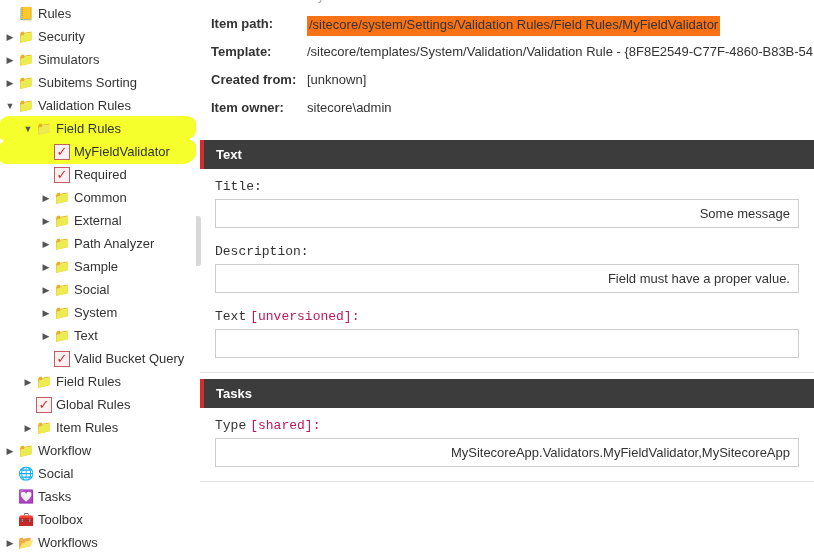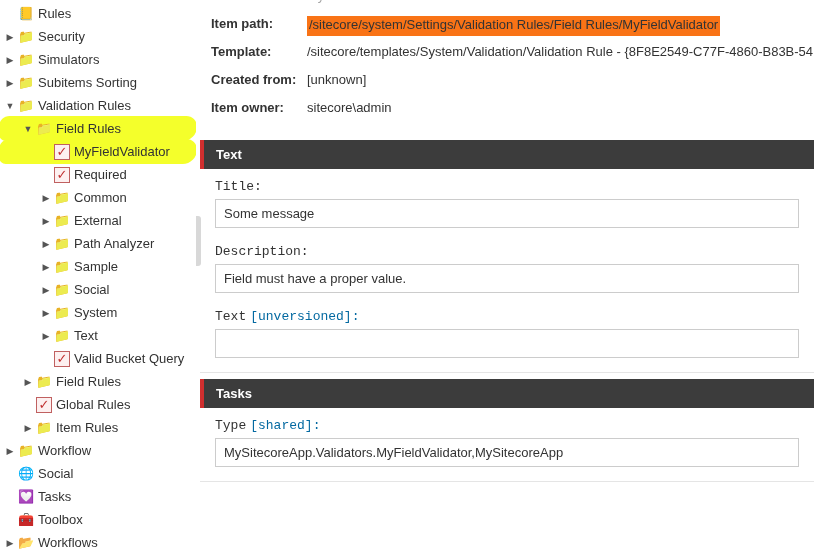--- a/index.html
+++ b/index.html
@@ -111,28 +111,29 @@
     margin-left:4px;
     background:#fff;
   }
   .field-label {
     color:#333;
     margin-bottom:5px;
     display:flex;
     gap:4px;
     font-family:Liberation Mono, monospace;
   }
-  .muted { color:#0369a1; }
+  .muted { color:#be185d; }
   .field-input {
     width:100%;
     border:1px solid #ccc;
     padding:6px 8px;
     font-size:13px;
     color:#333;
     background:#fff;
+    text-align:right;
   }
   .field-block { margin-bottom:16px; }
   .splitter {
     position:absolute;
     left:-5px;
     top:216px;
     width:10px;
     height:50px;
     background:#d8d8d8;
     border-radius:3px;

